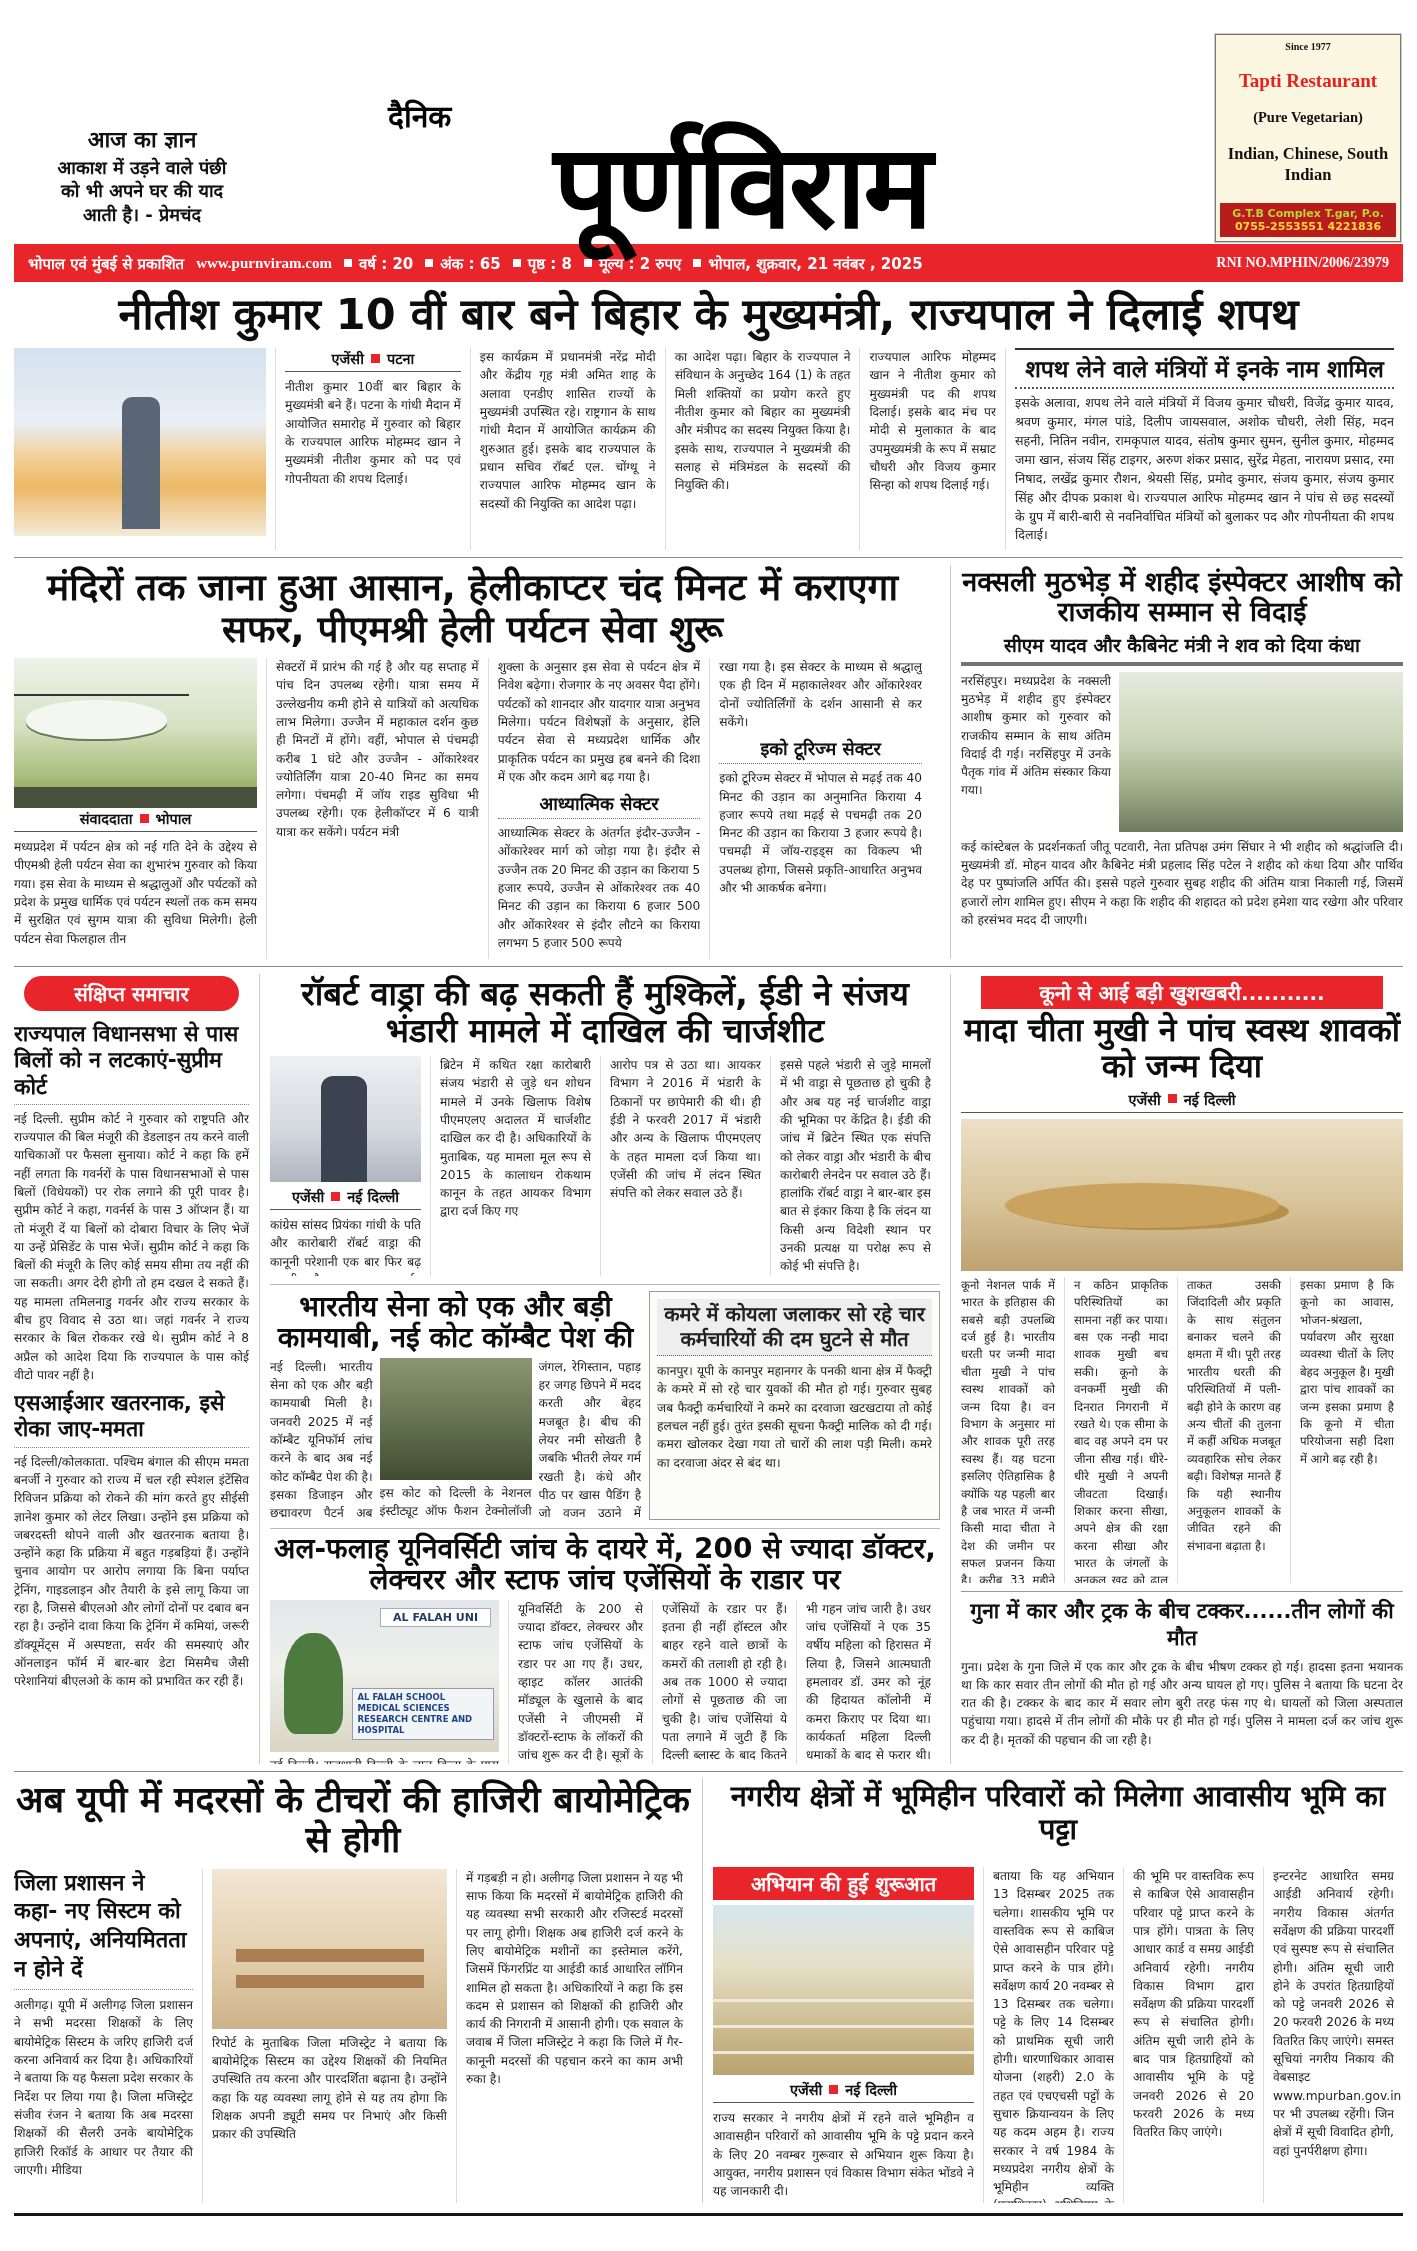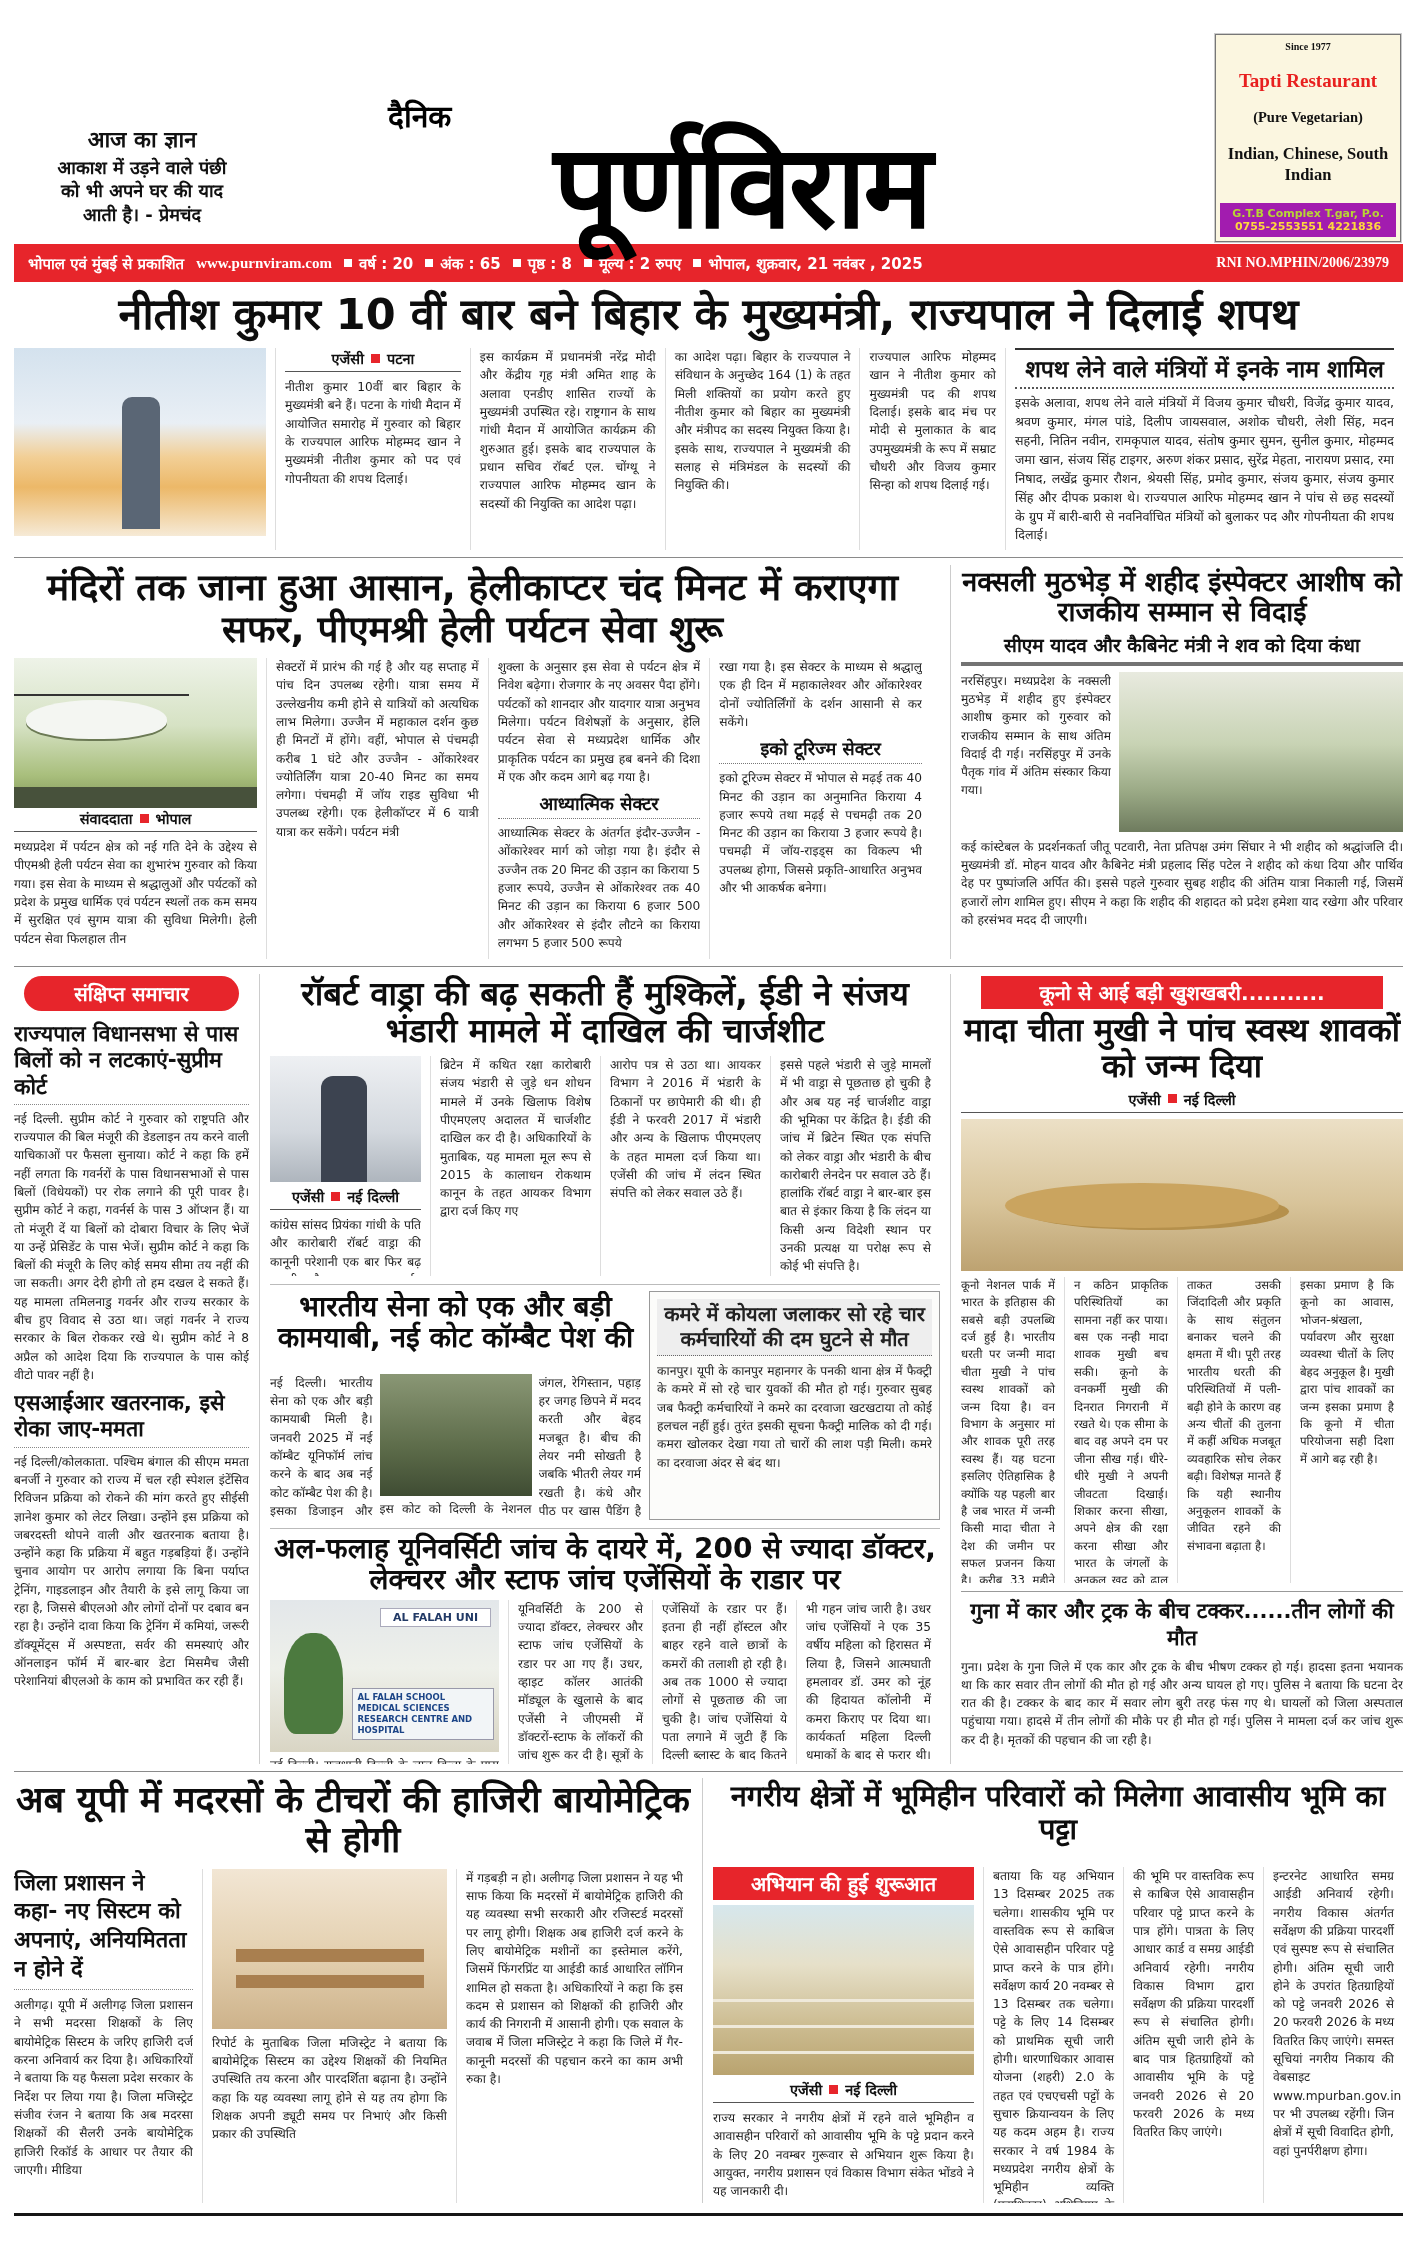--- a/index.html
+++ b/index.html
@@ -13,21 +13,21 @@
   .q-title{font-size:22px;margin-bottom:3px;}
   .q-line{font-size:18px;line-height:1.3;}
   .brand{flex:1;text-align:center;color:#000;}
   .brand-prefix{font-size:30px;font-weight:bold;text-align:left;margin-left:120px;margin-bottom:-4px;}
   .brand-name{font-size:116px;font-weight:900;line-height:.95;letter-spacing:-3px;}
   .ad{width:186px;border:1px solid #777;outline:1px solid #ccc;background:#fbf6e0;text-align:center;padding:6px 4px 4px;height:208px;display:flex;flex-direction:column;justify-content:space-between;}
   .ad-since{font-size:10px;font-weight:bold;font-family:"Liberation Serif",serif;}
   .ad-name{font-size:19px;font-weight:bold;color:#e8201f;font-family:"Liberation Serif",serif;}
   .ad-veg{font-size:14.5px;font-weight:bold;font-family:"Liberation Serif",serif;}
   .ad-cuisine{font-size:16.5px;font-weight:bold;font-family:"Liberation Serif",serif;line-height:1.25;}
-  .ad-contact{background:#a21caf;padding:4px 2px;}
+  .ad-contact{background:#b91c1c;padding:4px 2px;}
   .ad-addr{color:#b8d436;font-size:11px;font-weight:bold;}
   .ad-phone{color:#ffd93b;font-size:11px;font-weight:bold;}
 
   
   .infobar{height:38px;background:#e7252b;display:flex;align-items:center;color:#fff;font-weight:bold;font-size:15px;padding:0 14px;gap:12px;white-space:nowrap;}
   .wsq{width:8px;height:8px;background:#fff;display:inline-block;margin-right:7px;flex:none;}
   .ib-item{display:flex;align-items:center;}
   .ib-site{font-family:"Liberation Serif",serif;font-weight:bold;}
   .rni{margin-left:auto;font-family:"Liberation Serif",serif;font-size:14px;}
 
@@ -89,21 +89,21 @@
   
   .row3{display:grid;grid-template-columns:246px 1fr 452px;height:790px;overflow:hidden;}
   .briefs{border-right:1px solid #ccc;padding-right:10px;overflow:hidden;}
   .badge{background:#e7252b;color:#fff;font-size:20px;font-weight:bold;text-align:center;border-radius:18px;padding:4px 8px;margin:2px 10px 10px;}
   .brief-title{font-size:21.5px;font-weight:bold;line-height:1.22;border-bottom:1px dotted #888;padding-bottom:4px;margin:6px 0 5px;}
   .mid{padding:0 10px;border-right:1px solid #ccc;overflow:hidden;display:flex;flex-direction:column;}
   .vadra .hl{font-size:33px;margin:2px 0 6px;}
   .vadra-row{height:220px;}
   .army-kanpur{display:flex;margin-top:8px;height:236px;border-top:1px solid #bbb;padding-top:6px;}
   .army{flex:1.35;padding-right:8px;display:flex;flex-direction:column;overflow:hidden;}
-  .army .hl{font-size:28px;margin-bottom:20px;}
+  .army .hl{font-size:28px;margin-bottom:4px;}
   .army-row{display:flex;flex:1;overflow:hidden;}
   .kanpur{flex:1;border:1px solid #999;background:#fcfcfa;padding:7px;overflow:hidden;}
   .kanpur-title{font-size:20px;font-weight:bold;text-align:center;color:#222;background:#eee;padding:3px;margin-bottom:6px;border-bottom:1px dotted #666;line-height:1.25;}
   .alfalah{margin-top:8px;border-top:1px solid #bbb;padding-top:4px;flex:1;display:flex;flex-direction:column;overflow:hidden;}
   .alfalah .hl{font-size:28px;margin-bottom:4px;}
   .alfalah-row{flex:1;overflow:hidden;}
   .alfalah-left{width:238px;flex:none;}
   .rightcol{padding-left:10px;display:flex;flex-direction:column;overflow:hidden;}
   .band{background:#e7252b;color:#fff;font-size:20px;font-weight:bold;text-align:center;padding:3px 6px;margin:2px 20px 2px;}
   .cheetah .hl{font-size:32px;margin:4px 0 4px;}

